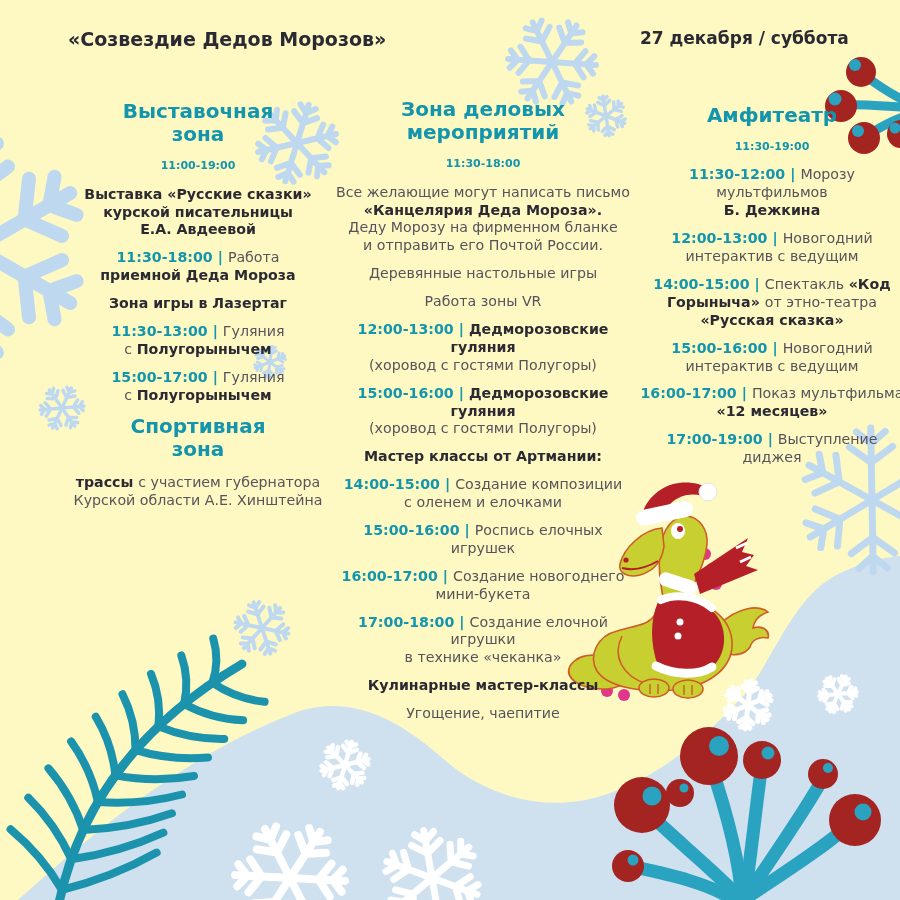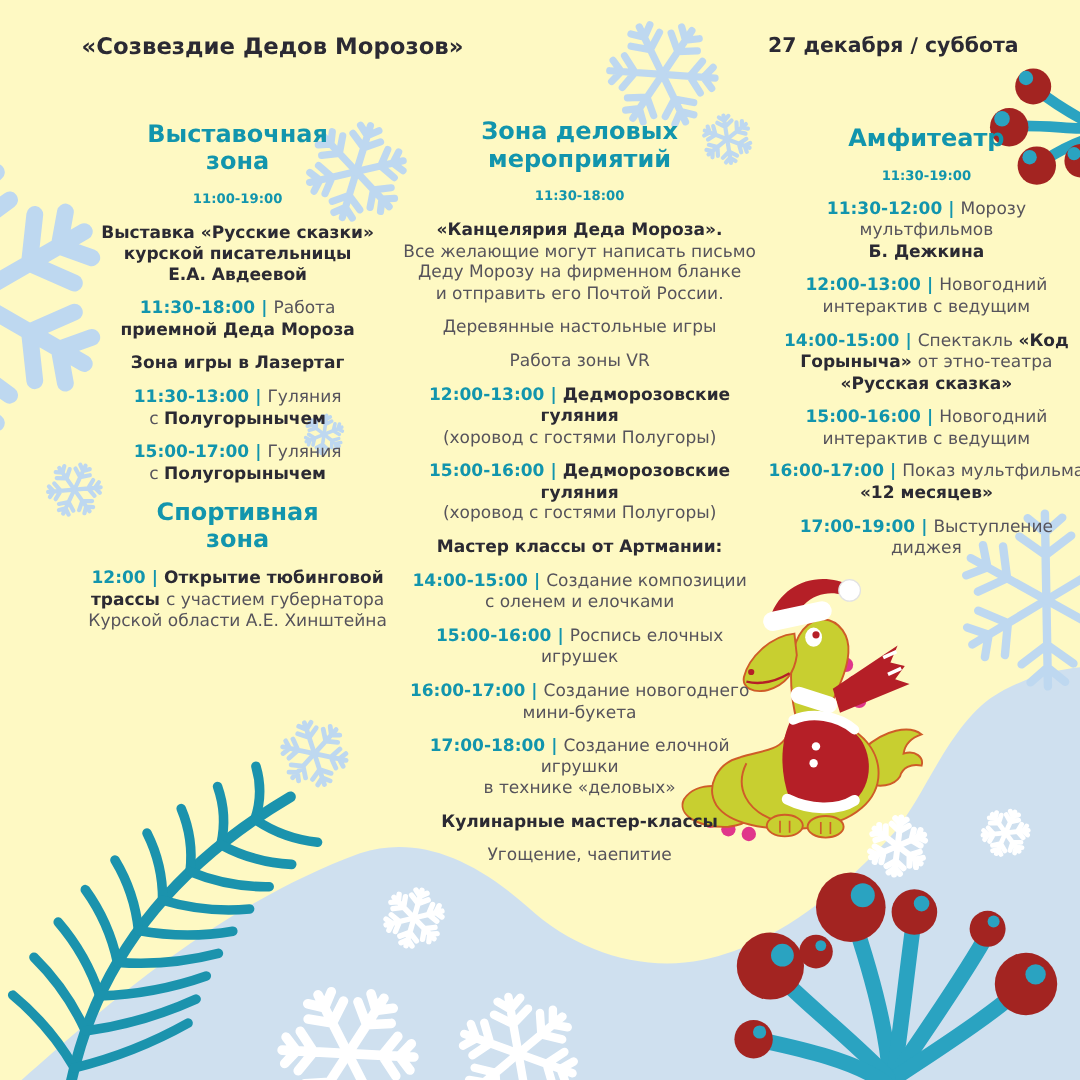--- a/index.html
+++ b/index.html
@@ -301,34 +301,33 @@
         </div>
         <div class="blk item">
           <div class="ln"><span class="sg-time">15:00-17:00</span><span class="sg-sep">|</span><span class="sg-r">Гуляния</span></div>
           <div class="ln"><span class="sg-r">с </span><span class="sg-b">Полугорынычем</span></div>
         </div>
         <div class="blk heading sp">
           <div>Спортивная</div>
           <div>зона</div>
         </div>
         <div class="blk item">
-          <div class="ln"><span class="sg-time">12:00</span><span class="sg-sep">|</span><span class="sg-b">Открытие тюбинговой</span></div>
           <div class="ln"><span class="sg-b">трассы </span><span class="sg-r">с участием губернатора</span></div>
           <div class="ln"><span class="sg-r">Курской области А.Е. Хинштейна</span></div>
         </div>
       </div>
       <div class="col col-1">
         <div class="blk heading">
           <div>Зона деловых</div>
           <div>мероприятий</div>
         </div>
         <div class="blk hours">11:30-18:00</div>
         <div class="blk item">
+          <div class="ln"><span class="sg-r">Все желающие могут написать письмо</span></div>
           <div class="ln"><span class="sg-b">«Канцелярия Деда Мороза».</span></div>
-          <div class="ln"><span class="sg-r">Все желающие могут написать письмо</span></div>
           <div class="ln"><span class="sg-r">Деду Морозу на фирменном бланке</span></div>
           <div class="ln"><span class="sg-r">и отправить его Почтой России.</span></div>
         </div>
         <div class="blk item">
           <div class="ln"><span class="sg-r">Деревянные настольные игры</span></div>
         </div>
         <div class="blk item">
           <div class="ln"><span class="sg-r">Работа зоны VR</span></div>
         </div>
         <div class="blk item">
@@ -348,21 +347,21 @@
         </div>
         <div class="blk item">
           <div class="ln"><span class="sg-time">15:00-16:00</span><span class="sg-sep">|</span><span class="sg-r">Роспись елочных игрушек</span></div>
         </div>
         <div class="blk item">
           <div class="ln"><span class="sg-time">16:00-17:00</span><span class="sg-sep">|</span><span class="sg-r">Создание новогоднего</span></div>
           <div class="ln"><span class="sg-r">мини-букета</span></div>
         </div>
         <div class="blk item">
           <div class="ln"><span class="sg-time">17:00-18:00</span><span class="sg-sep">|</span><span class="sg-r">Создание елочной игрушки</span></div>
-          <div class="ln"><span class="sg-r">в технике «деловых»</span></div>
+          <div class="ln"><span class="sg-r">в технике «чеканка»</span></div>
         </div>
         <div class="blk item sp">
           <div class="ln"><span class="sg-b">Кулинарные мастер-классы</span></div>
         </div>
         <div class="blk item">
           <div class="ln"><span class="sg-r">Угощение, чаепитие</span></div>
         </div>
       </div>
       <div class="col col-2">
         <div class="blk heading">

